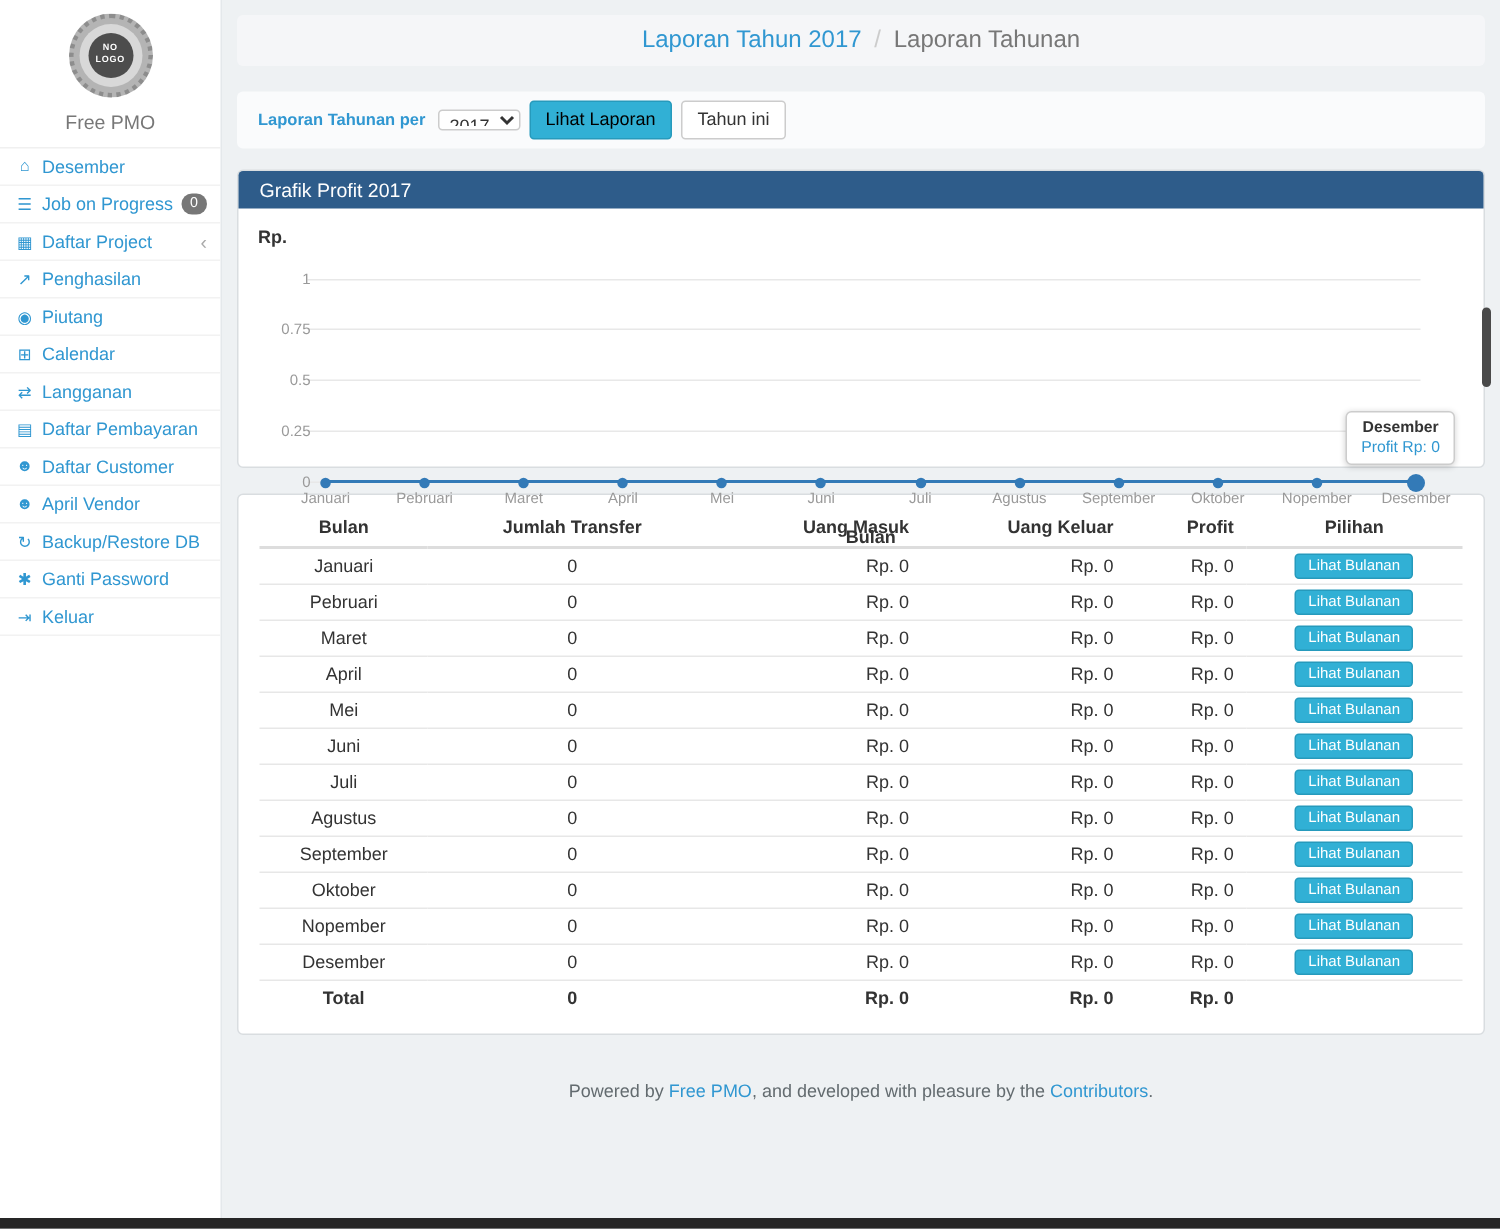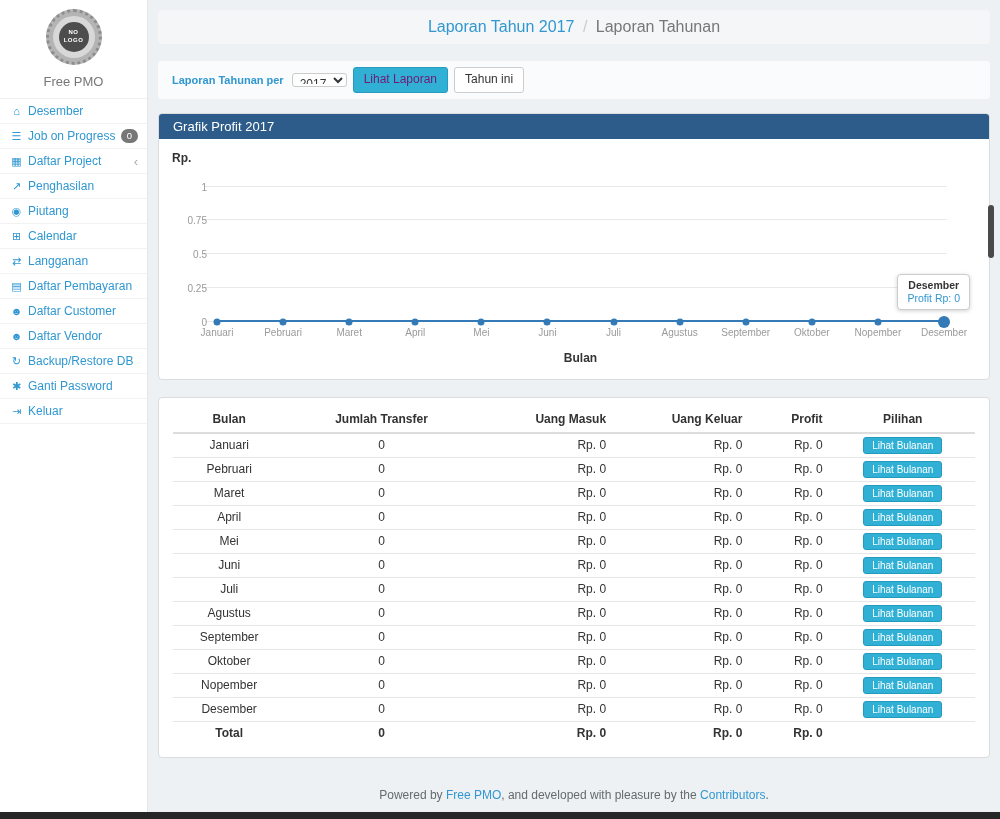--- a/index.html
+++ b/index.html
@@ -32,29 +32,29 @@
   
   .main{flex:1;padding:10px 10px 0;min-width:0;}
   .breadcrumb{background:#f5f6f8;border-radius:4px;padding:8px 14px;font-size:16px;color:#777;margin-bottom:17px;text-align:center;}
   .breadcrumb a{color:var(--link);text-decoration:none;cursor:pointer;}
   .breadcrumb .sep{color:#ccc;margin:0 4px;}
 
   .control-bar{background:#fafbfc;border-radius:4px;padding:6px 14px;margin-bottom:14px;display:flex;align-items:center;gap:6px;}
   .control-label{color:var(--link);font-weight:bold;font-size:11px;margin-right:2px;}
   select.year{border:1px solid #ccc;border-radius:3px;background:#fff;height:14px;padding:2px 3px;font-size:12px;font-family:inherit;color:#333;}
   .btn{font-size:12px;padding:4px 10px;border-radius:3px;cursor:pointer;border:1px solid transparent;font-family:inherit;line-height:1.3;}
-  .btn-info{background:var(--btn-info);border-color:var(--btn-info-border);color:#701a75;}
+  .btn-info{background:var(--btn-info);border-color:var(--btn-info-border);color:#000000;}
   .btn-default{background:#fff;border-color:#ccc;color:#333;}
 
   .panel{background:#fff;border:1px solid #d9dde0;border-radius:4px;margin-bottom:17px;}
   .panel-heading-primary{background:var(--panel-header);color:#fff;font-size:13px;padding:5px 14px;border-radius:3px 3px 0 0;}
   .panel-heading-success{background:var(--success-bg);color:var(--success-text);font-size:13.5px;padding:7px 14px;border-radius:3px 3px 0 0;border-bottom:1px solid #d6e9c6;}
 
   
-  .chart-body{position:relative;height:240px;padding-left:45px;}
+  .chart-body{position:relative;height:172px;padding-left:45px;}
   .ylabel-top{position:absolute;top:12px;left:13px;font-size:12px;font-weight:bold;color:#333;}
   .plot{position:absolute;left:58px;right:45px;top:48px;height:135px;}
   .gridline{position:absolute;left:-12px;right:-3px;height:1px;background:#e8e8e8;}
   .ytick{position:absolute;left:-54px;width:44px;text-align:right;font-size:10px;color:#999;transform:translateY(50%);}
   .series-line{position:absolute;left:0;right:0;height:2px;background:var(--chart);z-index:2;}
   .dot{position:absolute;width:7px;height:7px;border-radius:50%;background:var(--chart);transform:translate(-50%,50%);z-index:3;cursor:pointer;}
   .dot-big{width:12px;height:12px;}
   .xtick{position:absolute;top:calc(100% + 5px);transform:translateX(-50%);font-size:10px;color:#9a9a9a;white-space:nowrap;}
   .chart-xaxis-title{position:absolute;left:58px;right:45px;top:212px;text-align:center;font-weight:bold;font-size:12px;color:#333;}
   .chart-tooltip{position:absolute;right:-26px;bottom:12px;background:#fff;border:1px solid #ccc;border-radius:4px;padding:4px 9px 5px;text-align:center;box-shadow:0 1px 4px rgba(0,0,0,.18);z-index:5;}
@@ -131,21 +131,21 @@
         <a class="menu-item">
           <span class="mi-icon">▤</span>
           <span class="mi-label">Daftar Pembayaran</span>
         </a>
         <a class="menu-item">
           <span class="mi-icon">☻</span>
           <span class="mi-label">Daftar Customer</span>
         </a>
         <a class="menu-item">
           <span class="mi-icon">☻</span>
-          <span class="mi-label">Daftar Vendor</span>
+          <span class="mi-label">April Vendor</span>
         </a>
         <a class="menu-item">
           <span class="mi-icon">↻</span>
           <span class="mi-label">Backup/Restore DB</span>
         </a>
         <a class="menu-item">
           <span class="mi-icon">✱</span>
           <span class="mi-label">Ganti Password</span>
         </a>
         <a class="menu-item">

